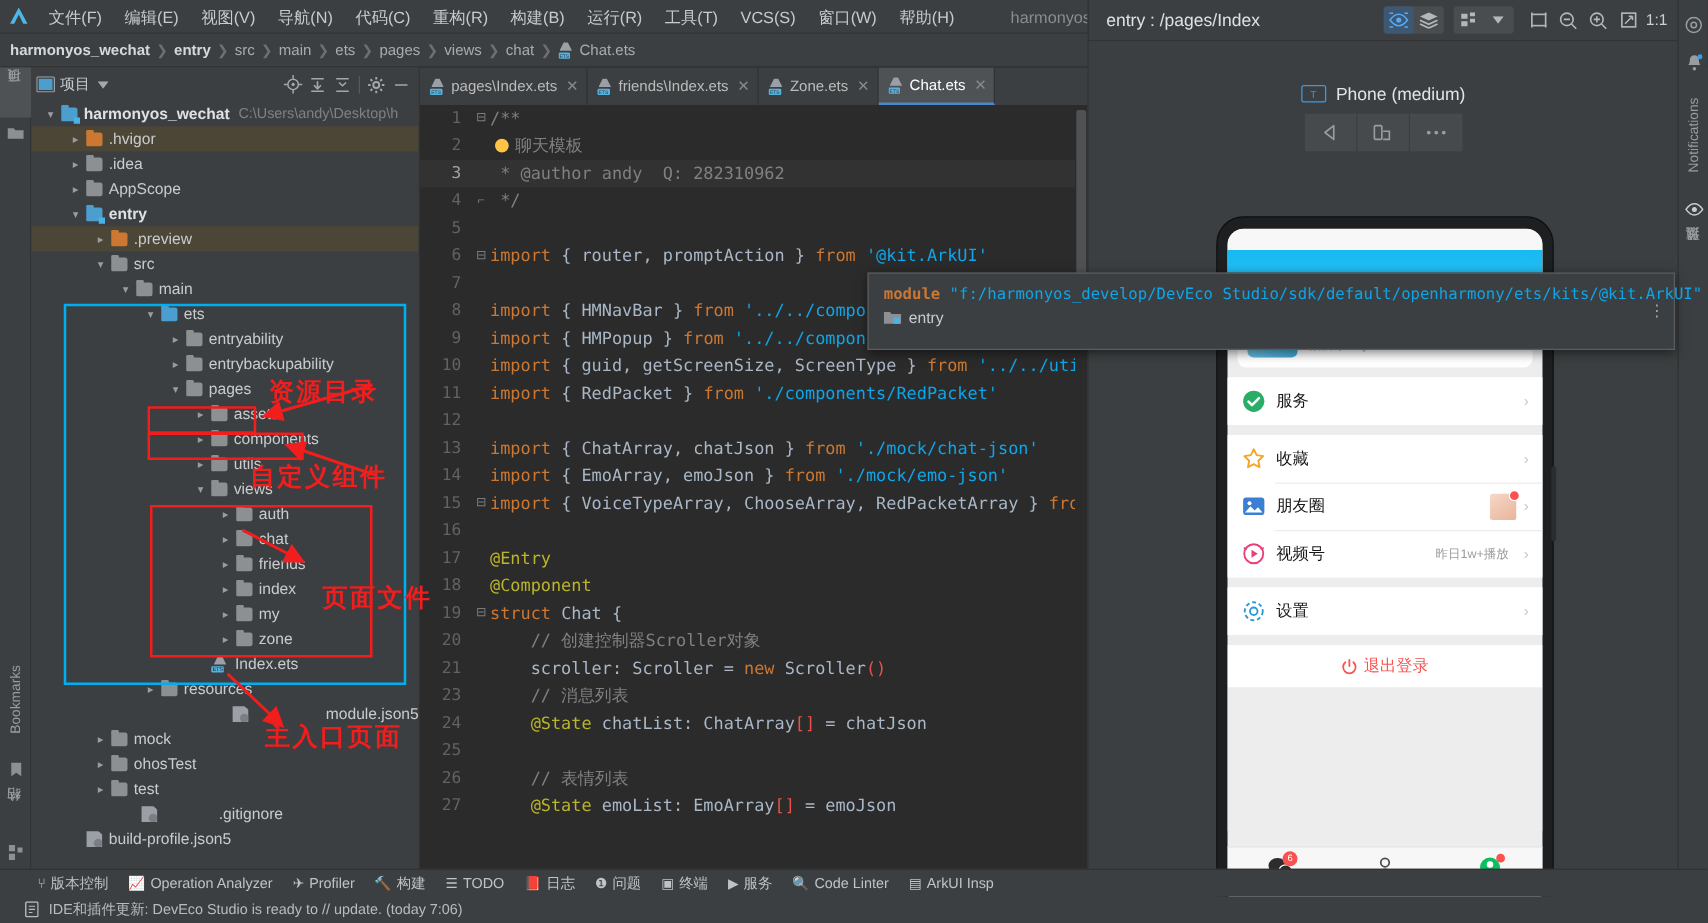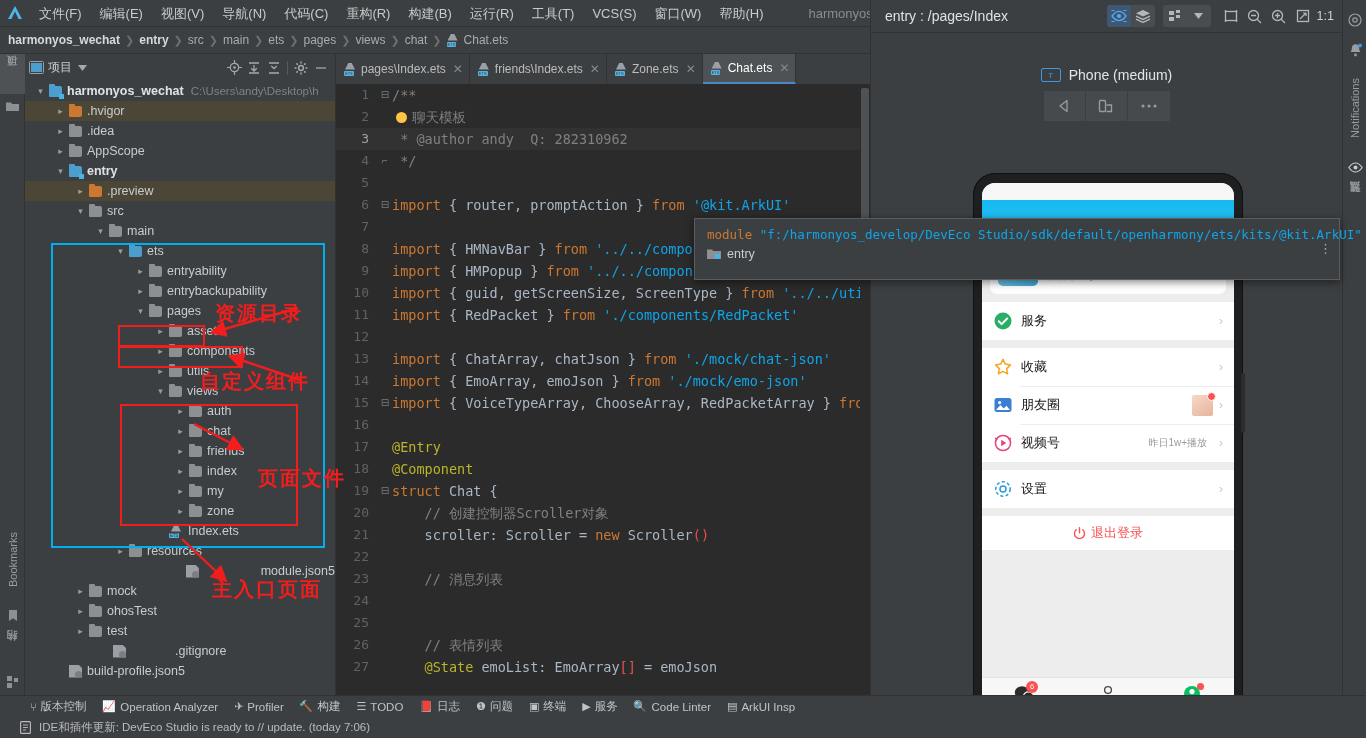--- a/index.html
+++ b/index.html
@@ -652,32 +652,28 @@
         <span class="gut">20</span>
         <span class="fm"></span>
         <span class="ctext"><span class="k-cmt">    // 创建控制器Scroller对象</span></span>
       </div>
       <div class="cline">
         <span class="gut">21</span>
         <span class="fm"></span>
         <span class="ctext"><span class="k-fn">    scroller: Scroller = </span><span class="k-kw">new </span><span class="k-fn">Scroller</span><span class="k-red">()</span></span>
       </div>
       <div class="cline">
-        <span class="gut">22</span>
-        <span class="fm"></span>
-        <span class="ctext"><span class=""></span></span>
-      </div>
-      <div class="cline">
         <span class="gut">23</span>
         <span class="fm"></span>
         <span class="ctext"><span class="k-cmt">    // 消息列表</span></span>
       </div>
       <div class="cline">
         <span class="gut">24</span>
         <span class="fm"></span>
+        <span class="ctext"><span class="k-dec">    @State </span><span class="k-fn">chatList: ChatArray</span><span class="k-red">[]</span><span class="k-fn"> = chatJson</span></span>
       </div>
       <div class="cline">
         <span class="gut">25</span>
         <span class="fm"></span>
         <span class="ctext"><span class=""></span></span>
       </div>
       <div class="cline">
         <span class="gut">26</span>
         <span class="fm"></span>
         <span class="ctext"><span class="k-cmt">    // 表情列表</span></span>
@@ -688,21 +684,21 @@
         <span class="ctext"><span class="k-dec">    @State </span><span class="k-fn">emoList: EmoArray</span><span class="k-red">[]</span><span class="k-fn"> = emoJson</span></span>
       </div>
     </div>
   <div id="vscroll">
       <div id="vthumb"></div>
     </div>
 </div>
 
 <div id="tooltip">
   <div class="l1">
-    <span class="k-kw" style="font-weight:normal">module</span>
+    <span class="k-kw" style="font-weight:bold">module</span>
     <span class="k-str">"f:/harmonyos_develop/DevEco Studio/sdk/default/openharmony/ets/kits/@kit.ArkUI"</span>
   </div>
   <div class="l2">
     <span style="display:inline-block;width:14px;height:12px;position:relative;margin-right:6px;">
       <svg width="14" height="12" viewBox="0 0 14 12">
           <path d="M0 1.5h5l1.2 1.6H14V11H0z" fill="#8c9093"></path>
           <rect x="8" y="6" width="5" height="5" fill="#49b3e6"></rect>
         </svg>
     </span>
     <span>entry</span>

